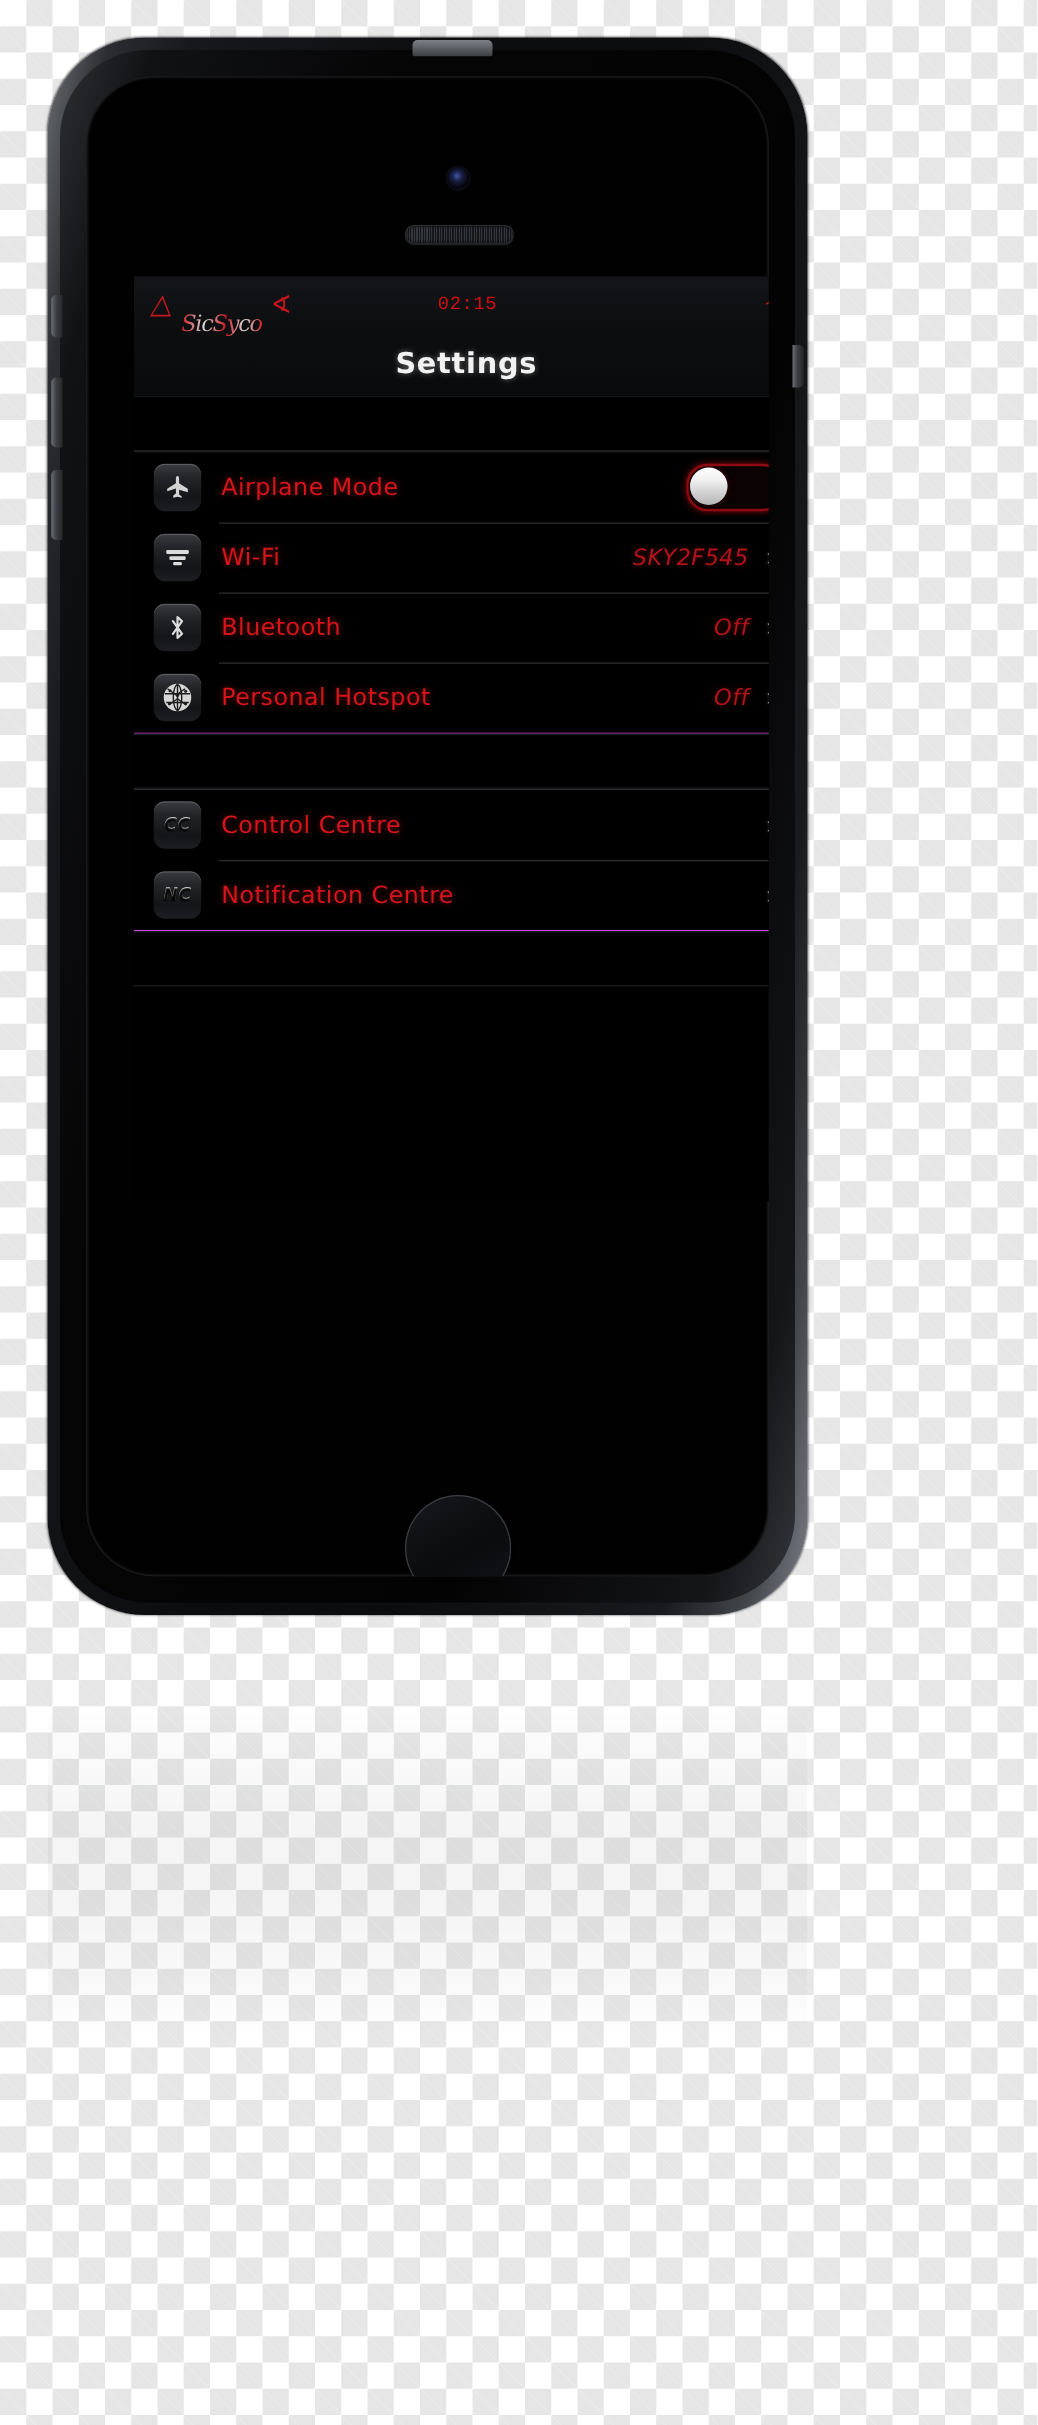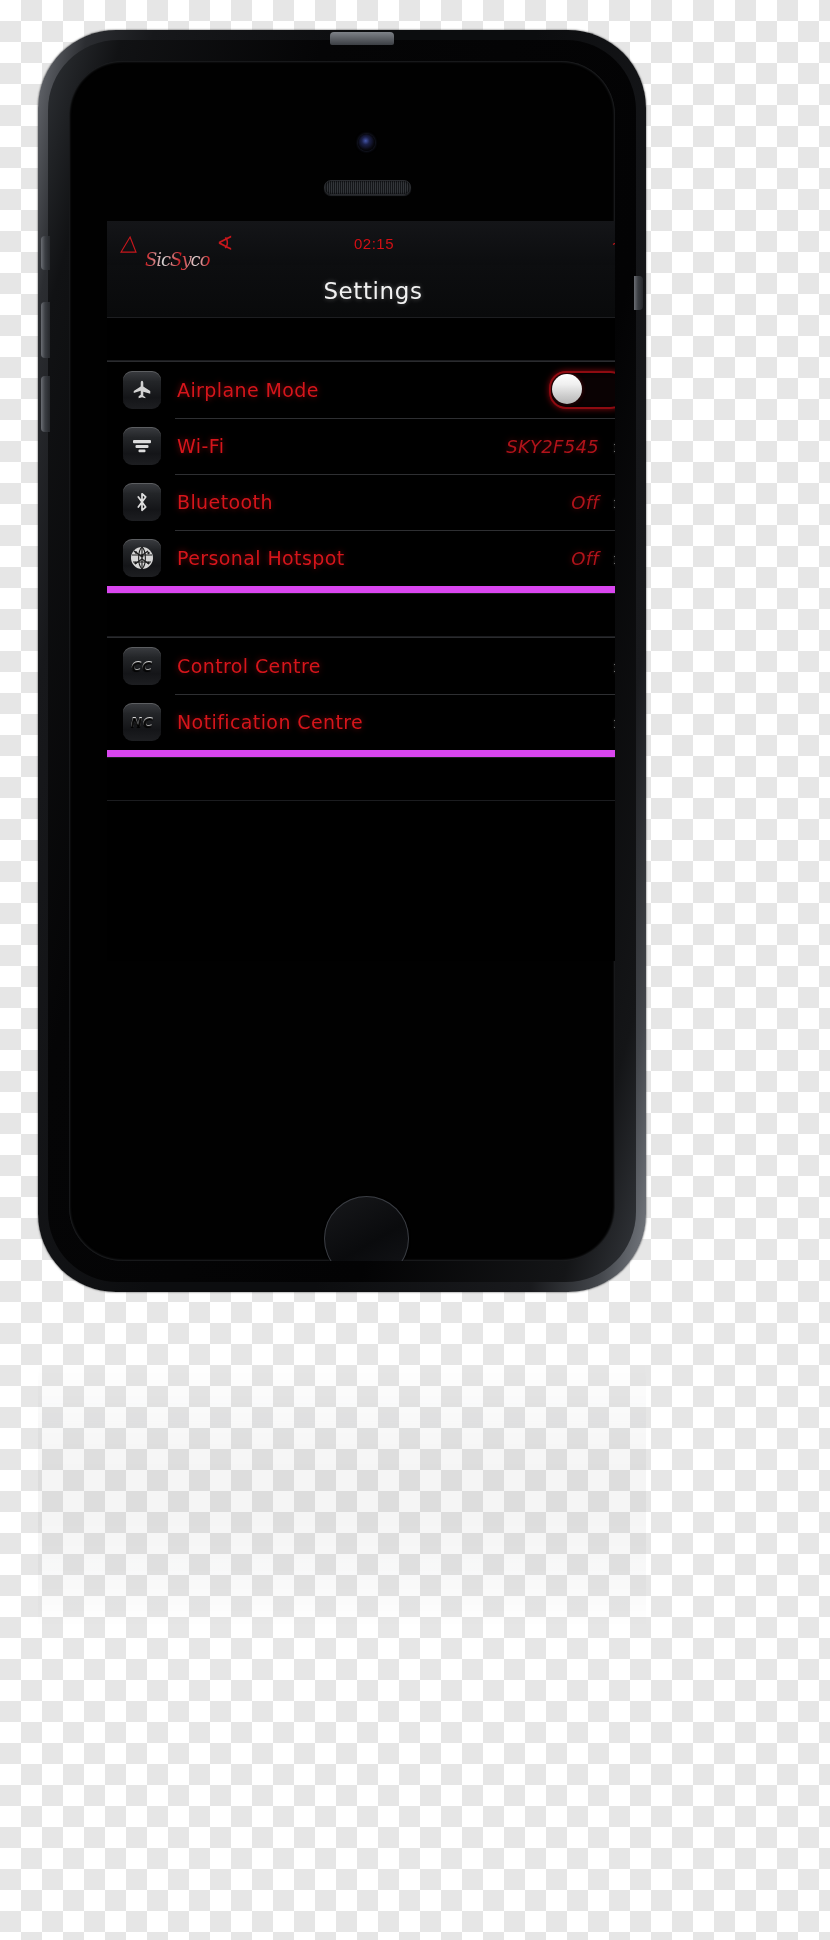--- a/index.html
+++ b/index.html
@@ -62,39 +62,39 @@
   #screen{
     position:absolute;left:38px;top:160px;width:532px;height:740px;
     background:#000;
     overflow:hidden;
   }
   
   #statusbar{height:44px;background:#0e0f11;position:relative;
     background:linear-gradient(180deg,#141518,#0c0d0f);}
   .sb-left{position:absolute;left:14px;top:0;height:44px;display:flex;align-items:center;gap:7px;}
   .sb-time{position:absolute;left:2px;right:0;top:0;height:44px;display:flex;align-items:center;justify-content:center;
-    color:#d10f14;font-size:15px;letter-spacing:.5px;font-family:Liberation Sans, sans-serif;}
+    color:#d10f14;font-size:15px;letter-spacing:.5px;font-family:Liberation Mono, monospace;}
   .sb-right{position:absolute;right:14px;top:0;height:44px;display:flex;align-items:center;}
   .signal-glyph{color:#c8171c;font-size:22px;line-height:1;transform:skewX(-6deg);}
   .carrier-glyph{font-family:"DejaVu Serif",serif;font-style:italic;font-size:18px;
     background:linear-gradient(90deg,#c8171c 0%,#d8d8d8 28%,#c8171c 55%,#e2e2e2 78%,#c8171c 100%);
     -webkit-background-clip:text;background-clip:text;color:transparent;letter-spacing:-1px;margin-top:32px;}
   .wifi-glyph{color:#c8171c;font-size:20px;line-height:1;font-family:"DejaVu Sans",sans-serif;}
   .battery-glyph{color:#c8171c;font-size:19px;line-height:1;}
   
   #navbar{height:52px;background:linear-gradient(180deg,#0d0e10,#090a0b);
     display:flex;align-items:center;justify-content:center;
-    border-bottom:1px solid #1d1e21;}
+    border-bottom:1px solid #1d1e21;font-weight:bold;}
   #navbar .title{color:#f2f2f2;font-size:23px;letter-spacing:.6px;
     font-family:"DejaVu Sans",sans-serif;text-shadow:0 0 5px rgba(255,255,255,.35);}
   
   #table{background:#000;padding-bottom:2px;}
   .gap{height:42px;background:#000;border-top:1px solid #1b1c1f;border-bottom:1px solid #1b1c1f;}
   .gap.first{border-top:none;}
-  .group{border-top:1px solid #2a2b2e;border-bottom:7px solid #d946ef;}
+  .group{border-top:1px solid #2a2b2e;border-bottom:1px solid #d946ef;}
   .row{height:56px;display:flex;align-items:center;padding:0 12px 0 16px;position:relative;background:#000;}
   .row + .row::before{content:"";position:absolute;left:68px;right:0;top:0;height:1px;background:#2e2f32;}
   .ico{width:38px;height:38px;border-radius:9px;flex:0 0 38px;
     background:linear-gradient(180deg,#3a3c40 0%,#232528 28%,#141518 70%,#1d1e21 100%);
     box-shadow:inset 0 1px 0 rgba(255,255,255,.18),0 1px 2px rgba(0,0,0,.9);
     display:flex;align-items:center;justify-content:center;overflow:hidden;}
   .ico .gl{color:#cfcfcf;font-size:20px;line-height:1;text-shadow:0 1px 1px #000;}
   .ico .gl.small{font-size:14px;font-weight:bold;font-style:italic;letter-spacing:.5px;
     font-family:"DejaVu Sans",sans-serif;
     background:linear-gradient(180deg,#fff,#9a9a9a);-webkit-background-clip:text;background-clip:text;color:transparent;}

